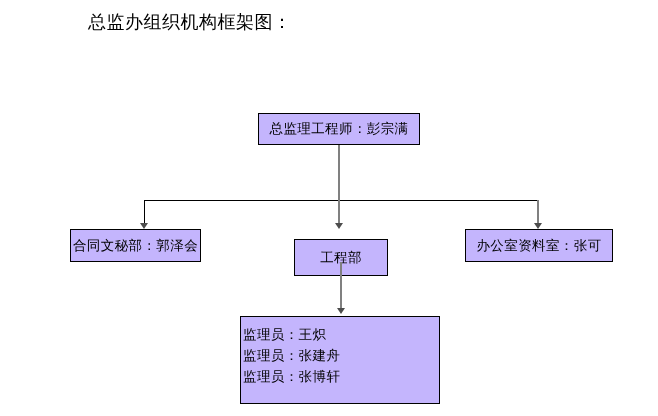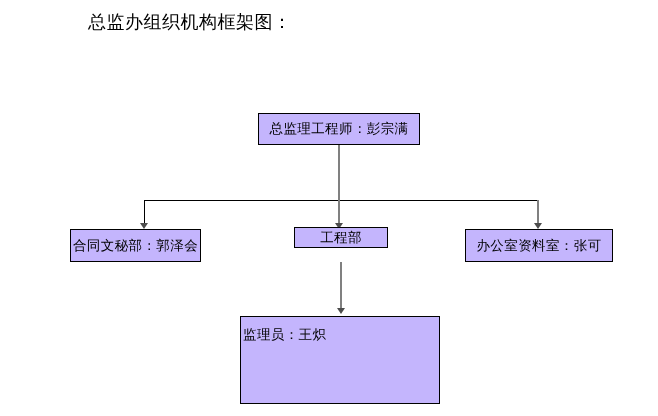--- a/index.html
+++ b/index.html
@@ -99,28 +99,30 @@
   <div class="vline" style="left:338px; top:200px; width:2px; height:24px;"></div>
   <div class="arrowhead" style="left:335px; top:223px;"></div>
 
   <div class="vline" style="left:537px; top:200px; width:2px; height:24px;"></div>
   <div class="arrowhead" style="left:534px; top:223px;"></div>
 
   <div class="node" style="left:70px; top:229px; width:131px; height:33px;">
     <span>合同文秘部：郭泽会</span>
   </div>
 
-  <div class="node" style="left:294px; top:227px; width:94px; height:21px;">
+  <div class="node" style="left:294px; top:239px; width:94px; height:37px;">
     <span>工程部</span>
   </div>
 
   <div class="node" style="left:465px; top:229px; width:148px; height:33px;">
     <span>办公室资料室：张可</span>
   </div>
 
   <div class="vline" style="left:340px; top:262px; width:2px; height:48px;"></div>
   <div class="arrowhead" style="left:337px; top:308px;"></div>
 
   <div class="node node-list" style="left:240px; top:316px; width:200px; height:88px;">
     <div class="row">监理员：王炽</div>
+    <div class="row">监理员：张建舟</div>
+    <div class="row">监理员：张博轩</div>
   </div>
 
 </div>
 
 </body></html>

